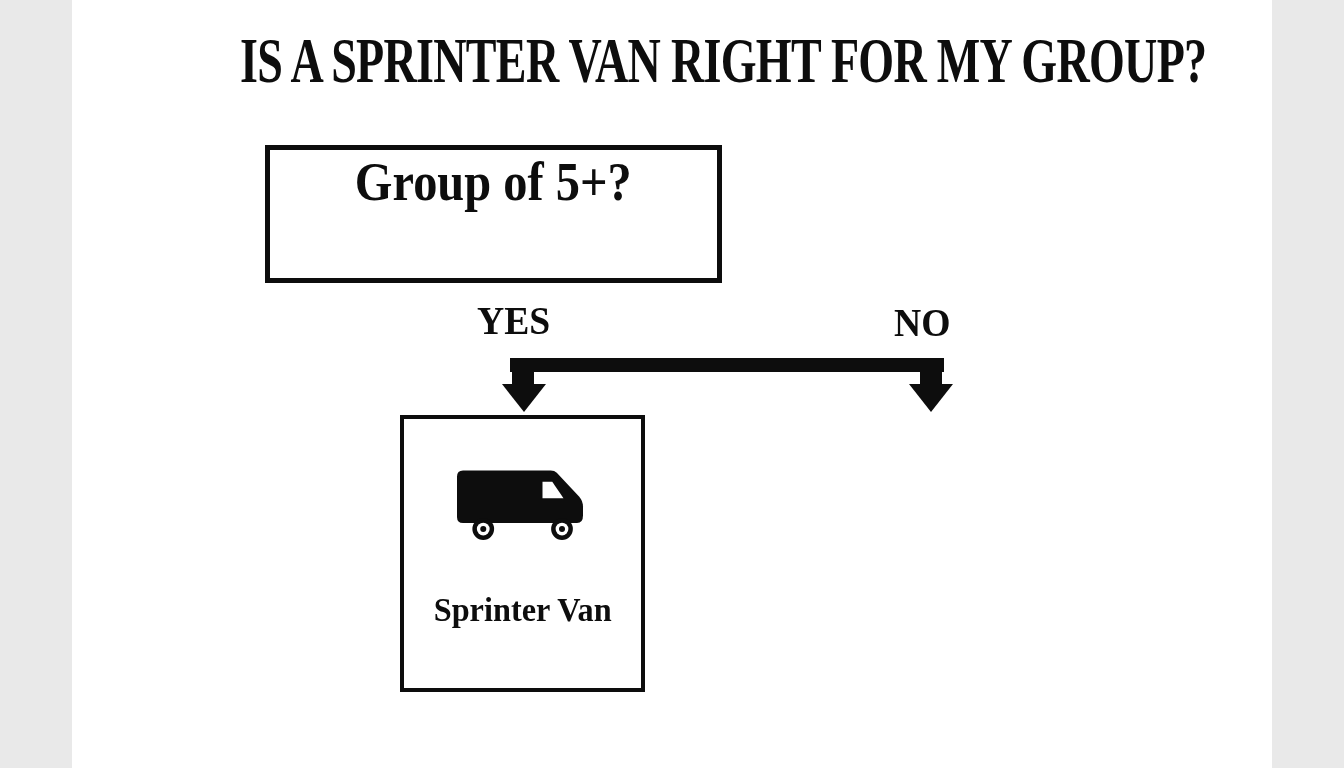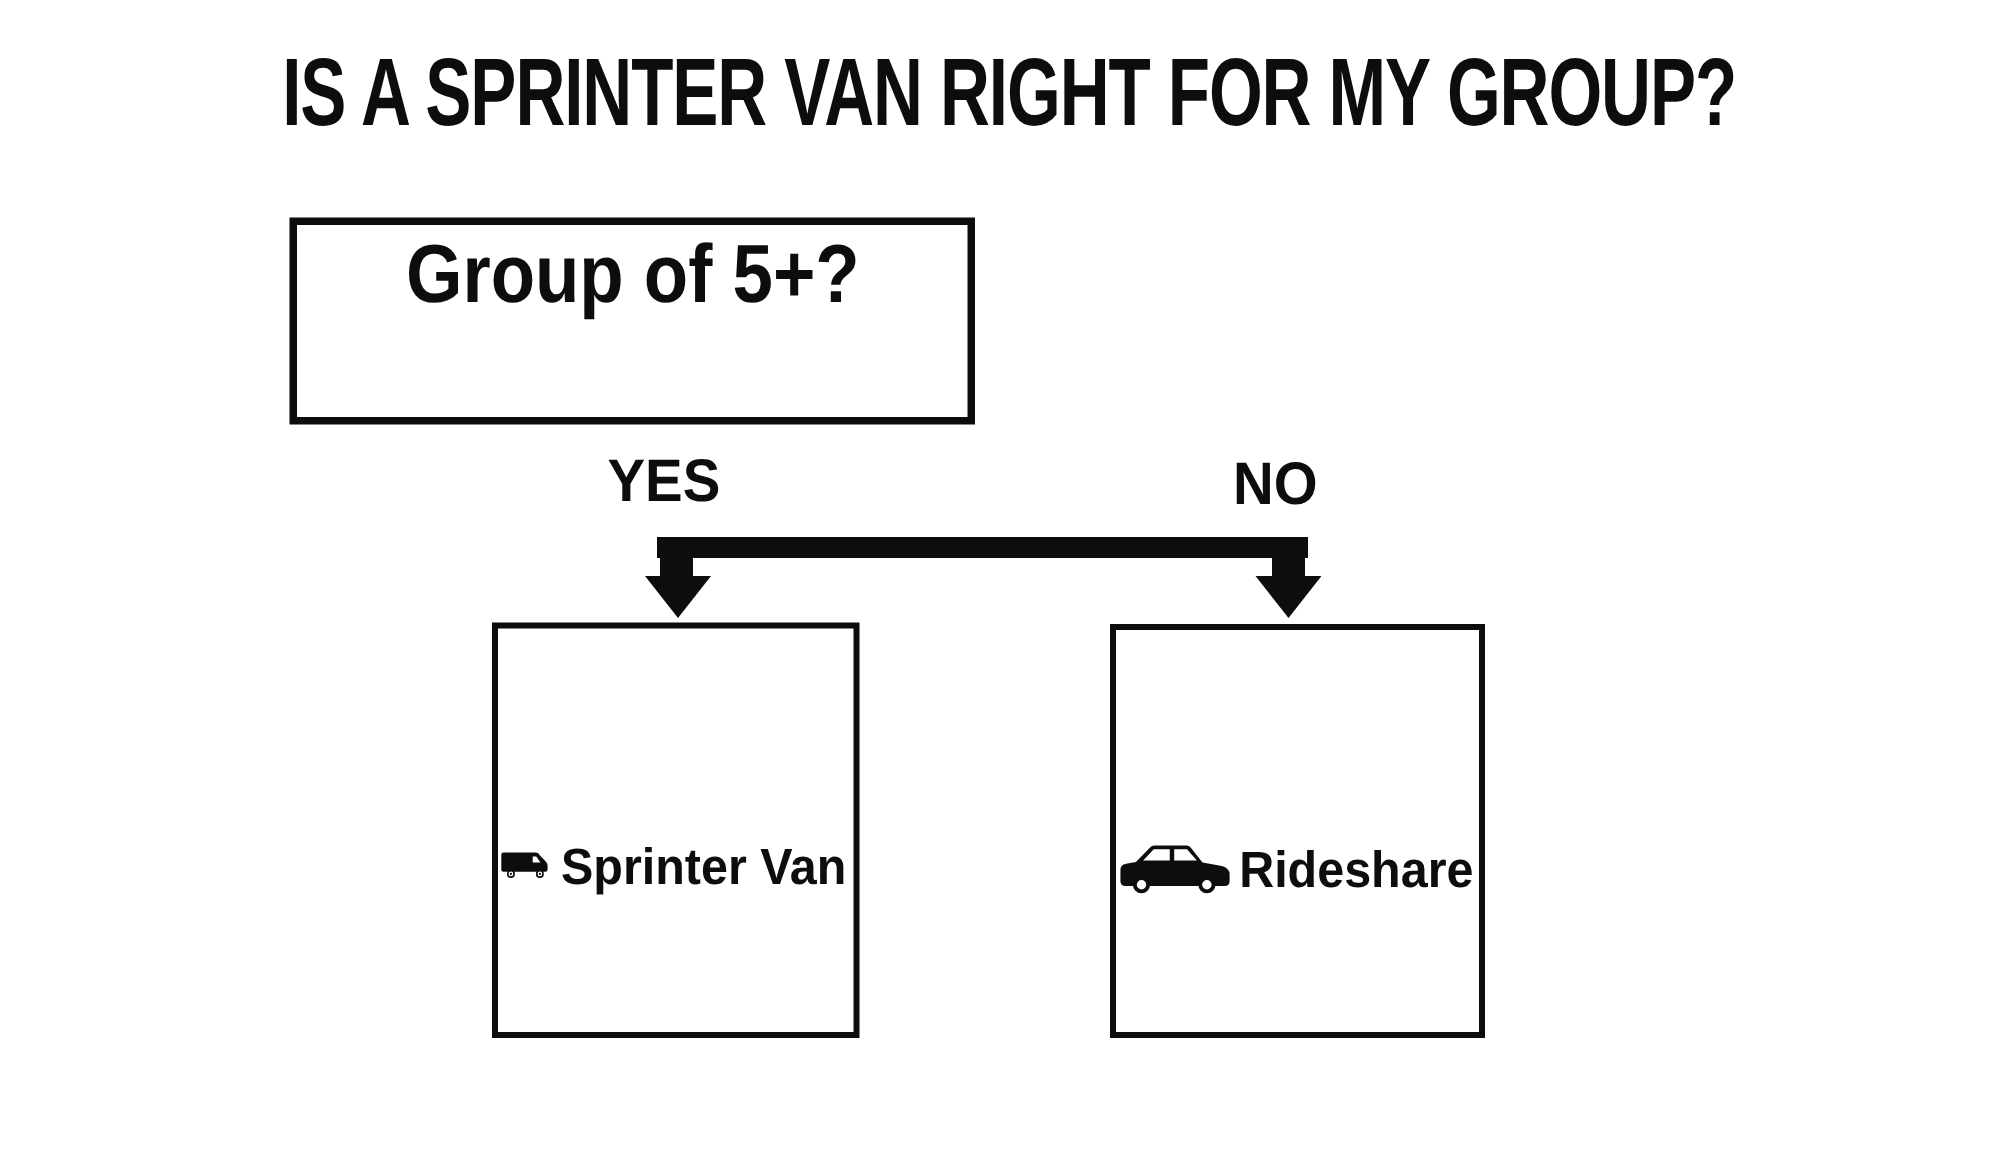--- a/index.html
+++ b/index.html
@@ -3,24 +3,24 @@
 <meta charset="utf-8">
 <style>
   :root{
     --ink:#0d0d0d;
     --bg:#ffffff;
   }
   *{margin:0;padding:0;box-sizing:border-box;}
   html,body{background:#e9e9e9;}
   .canvas{
     position:relative;
-    width:1344px;height:768px;
+    width:1200px;height:768px;
     background:var(--bg);
     overflow:hidden;
-    font-family:Liberation Sans, sans-serif;
+    font-family:Liberation Serif, serif;
     color:var(--ink);
     margin:0 auto;
   }
   .page-title{
     position:absolute;
     left:0;right:0;top:24px;
     text-align:center;
     font-size:64px;
     font-weight:bold;
     letter-spacing:-1px;
@@ -59,21 +59,21 @@
     position:absolute;
     left:430px;top:358px;
     width:451px;height:54px;
     display:block;
   }
   .outcome-box{
     position:absolute;
     background:var(--bg);
     border:4px solid var(--ink);
     display:flex;
-    flex-direction:row;
+    flex-direction:column;
     align-items:center;
   }
   .outcome-box.left{left:328px;top:415px;width:245px;height:277px;}
   .outcome-box.right{left:740px;top:416px;width:250px;height:276px;}
   .vehicle-icon{display:block;}
   .vehicle-icon.van{width:150px;height:78px;margin-top:44px;}
   .vehicle-icon.car{width:150px;height:69px;margin-top:51px;}
   .outcome-label{
     font-size:34px;
     font-weight:bold;
@@ -116,26 +116,14 @@
       <circle class="ink" cx="47" cy="88" r="14.5"></circle>
       <circle class="paper" cx="47" cy="88" r="8.5"></circle>
       <circle class="ink" cx="47" cy="88" r="4"></circle>
       <circle class="ink" cx="152" cy="88" r="14.5"></circle>
       <circle class="paper" cx="152" cy="88" r="8.5"></circle>
       <circle class="ink" cx="152" cy="88" r="4"></circle>
     </svg>
     <div class="outcome-label">Sprinter Van</div>
   </div>
 
-  <div class="outcome-box right">
-    <svg class="vehicle-icon car" viewBox="0 0 210 96" aria-hidden="true">
-      <path class="ink" d="M36,35 L61,9 Q64,5 70,5 L127,5 Q132,5 135,9 L156,36 L191,42 Q205,46 205,57 L205,69 Q205,78 196,78 L17,78 Q8,78 8,69 L8,49 Q8,40 18,38 Z"></path>
-      <polygon class="paper" points="68,12 97,12 97,32 49,32"></polygon>
-      <polygon class="paper" points="105,12 128,12 146,32 105,32"></polygon>
-      <circle class="ink" cx="46" cy="76" r="15.5"></circle>
-      <circle class="paper" cx="46" cy="76" r="8.5"></circle>
-      <circle class="ink" cx="164" cy="76" r="15.5"></circle>
-      <circle class="paper" cx="164" cy="76" r="8.5"></circle>
-    </svg>
-    <div class="outcome-label">Rideshare</div>
-  </div>
 
 </div>
 
 </body></html>

